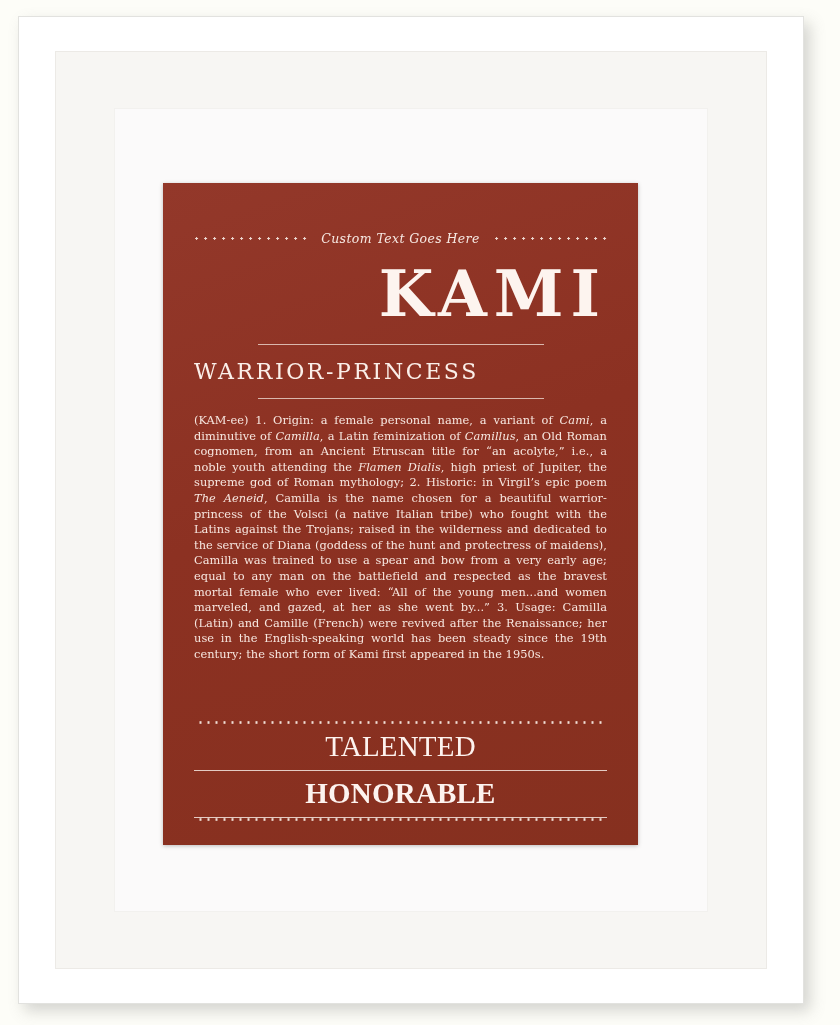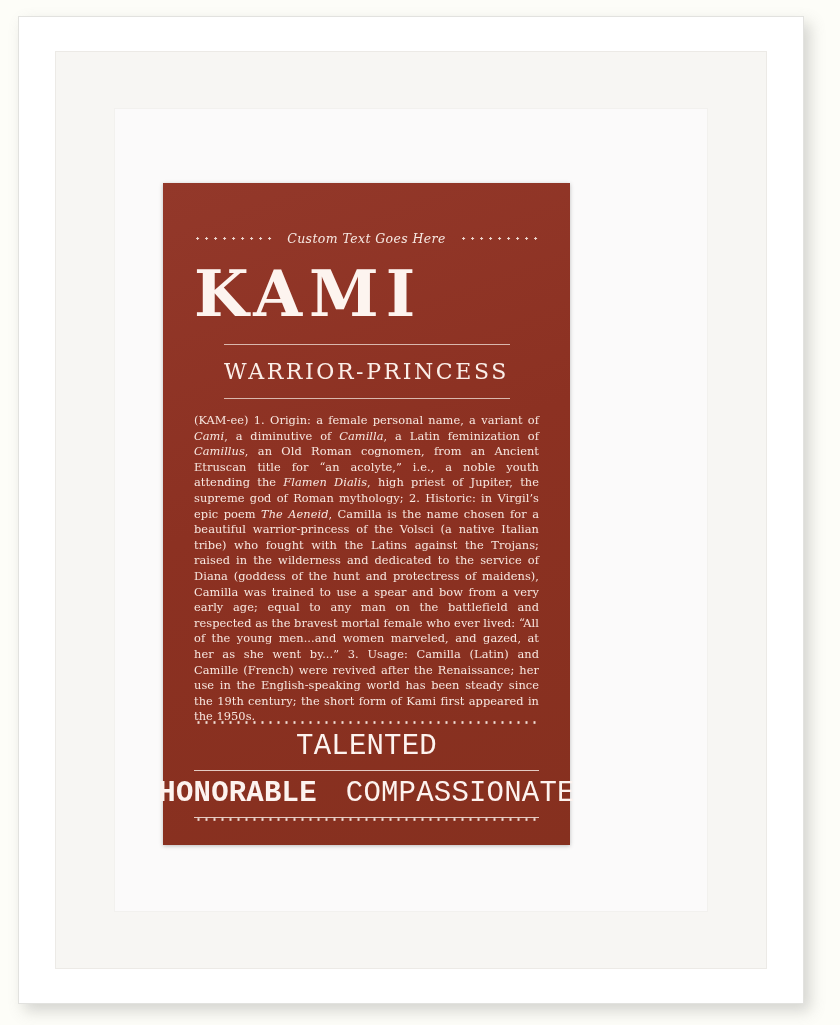--- a/index.html
+++ b/index.html
@@ -54,21 +54,21 @@
     background: #fbfafa;
     box-shadow: inset 0 0 0 1px #f2f1ee;
     box-sizing: border-box;
   }
 
   
   .poster {
     position: absolute;
     left: 163px;
     top: 183px;
-    width: 407px;
+    width: 475px;
     height: 662px;
     background: #8e3423;
     background-image: linear-gradient(160deg, #93382a 0%, #8c3122 45%, #86301f 100%);
     color: #f6ece7;
     box-sizing: border-box;
     padding: 30px 31px 20px 31px;
     box-shadow: 0 1px 4px rgba(0,0,0,0.25);
   }
 
   
@@ -92,40 +92,40 @@
   .custom-text {
     font-family: "DejaVu Serif", serif;
     font-style: italic;
     font-size: 12.5px;
     letter-spacing: .4px;
     white-space: nowrap;
     color: #f7e9e3;
   }
 
   .name {
-    text-align: left;
+    text-align: right;
     font-family: "DejaVu Serif", serif;
     font-weight: bold;
     font-size: 63px;
     letter-spacing: 7px;
     line-height: 1;
     margin: 17px 0 0 0;
     color: #fdf4ef;
   }
 
   .rule-thin {
     height: 1px;
     background: #e7cfc6;
     margin: 18px auto 0 auto;
     width: 286px;
     opacity: .85;
   }
 
   .subtitle {
-    text-align: center;
+    text-align: left;
     font-family: "DejaVu Serif", serif;
     font-size: 22px;
     letter-spacing: 2.6px;
     margin-top: 14px;
     color: #fbefe9;
   }
 
   .rule-thin2 {
     height: 1px;
     background: #e7cfc6;
@@ -163,21 +163,21 @@
     height: 1px;
     background: #eeddd5;
     opacity: .9;
   }
   .trait-line {
     display: flex;
     align-items: baseline;
     justify-content: center;
     gap: 29px;
     padding: 7px 0 8px 0;
-    font-family: Liberation Mono, monospace;
+    font-family: Liberation Serif, serif;
     font-size: 29px;
     line-height: 31px;
     white-space: nowrap;
     color: #fdf3ef;
   }
   .trait-light { font-weight: 300; letter-spacing: .2px; }
   .trait-bold  { font-weight: bold; letter-spacing: .2px; }
 </style>
 </head>
 <body>
@@ -211,21 +211,20 @@
       <div class="dot-rule"></div>
 
       <div class="trait-line">
         <span class="trait-light">TALENTED</span>
       </div>
 
       <div class="solid-rule"></div>
 
       <div class="trait-line">
         <span class="trait-bold">HONORABLE</span>
-        <span class="trait-light">COMPASSIONATE</span>
       </div>
 
       <div class="solid-rule"></div>
 
 
       <div class="dot-rule"></div>
     </div>
 
   </div>
 </div>

